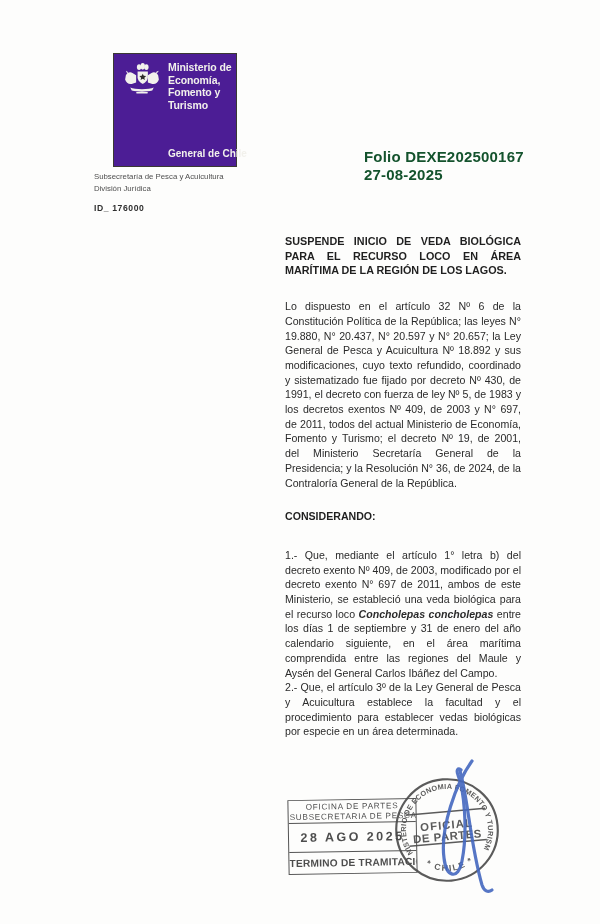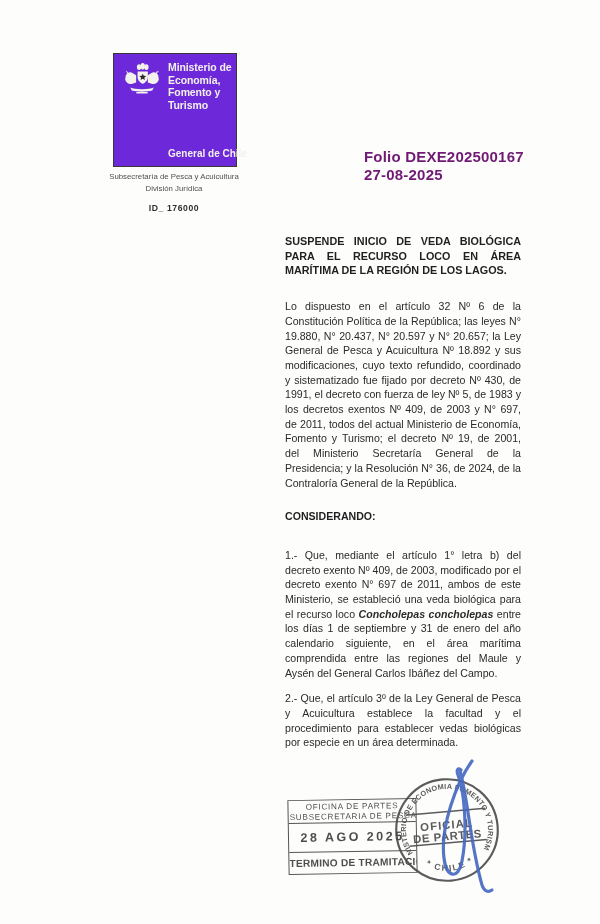--- a/index.html
+++ b/index.html
@@ -13,21 +13,21 @@
     color: #262626;
     overflow: hidden;
     margin: 0 auto;
   }
 
   
   .logo-block {
     position: absolute;
     left: 113px; top: 53px;
     width: 124px; height: 114px;
-    background: #6d28d9;
+    background: #4c1d95;
     box-shadow: 0 0 0 1px #3a3833 inset;
   }
   .logo-emblem {
     position: absolute;
     left: 7px; top: 10px;
     width: 44px; height: 36px;
   }
   .logo-ministry {
     position: absolute;
     left: 55px; top: 8px;
@@ -42,41 +42,41 @@
     left: 55px; bottom: 8px;
     color: #f2f1ec;
     font-weight: bold;
     font-size: 10px;
     white-space: nowrap;
   }
   .sub-lines {
     position: absolute;
     left: 94px; top: 171px;
     width: 160px;
-    text-align: center;
+    text-align: left;
     color: #4f4f4f;
     font-size: 7.8px;
     line-height: 11.5px;
   }
   .sub-lines .id-line {
     color: #2f2f2f;
     font-size: 8.6px;
     font-weight: bold;
     letter-spacing: 0.6px;
     margin-top: 9px;
   }
 
   
   .folio {
     position: absolute;
     left: 364px; top: 148px;
     font-weight: bold;
     font-size: 15px;
     line-height: 18px;
-    color: #701a75;
+    color: #14532d;
     letter-spacing: 0.2px;
   }
 
   
   .body-column {
     position: absolute;
     left: 285px; top: 234px;
     width: 236px;
     font-size: 10.6px;
     line-height: 14.7px;
@@ -90,21 +90,21 @@
     margin-bottom: 21px;
   }
   .section-label {
     font-weight: bold;
     color: #1f1f1f;
     text-align: left;
     margin-bottom: 25px;
   }
   .section-label.considerando { margin-bottom: 24px; }
   .visto-text { margin-bottom: 19px; }
-  .para-1 { margin-bottom: 11px; }
+  .para-1 { }
   .species { font-weight: bold; font-style: italic; }
 
   
   .rect-stamp {
     position: absolute;
     left: 288px; top: 799px;
     width: 129px;
     border: 1.6px solid #464646;
     color: #3f3f3f;
     transform: rotate(-1deg);

